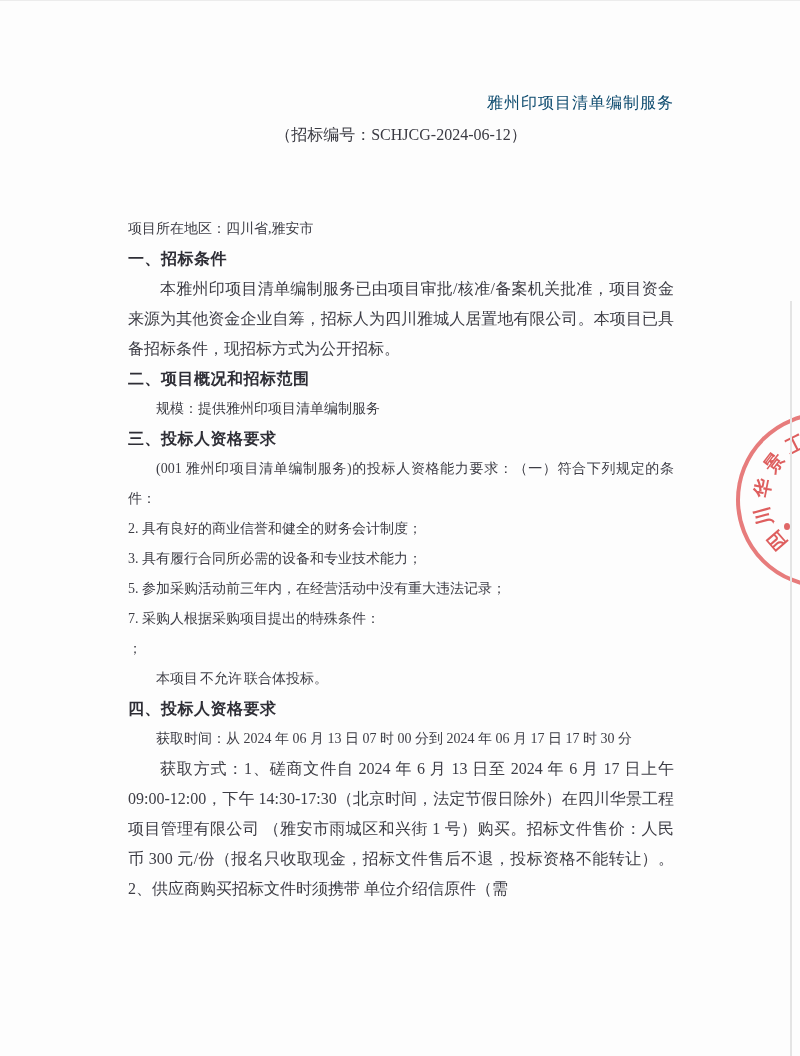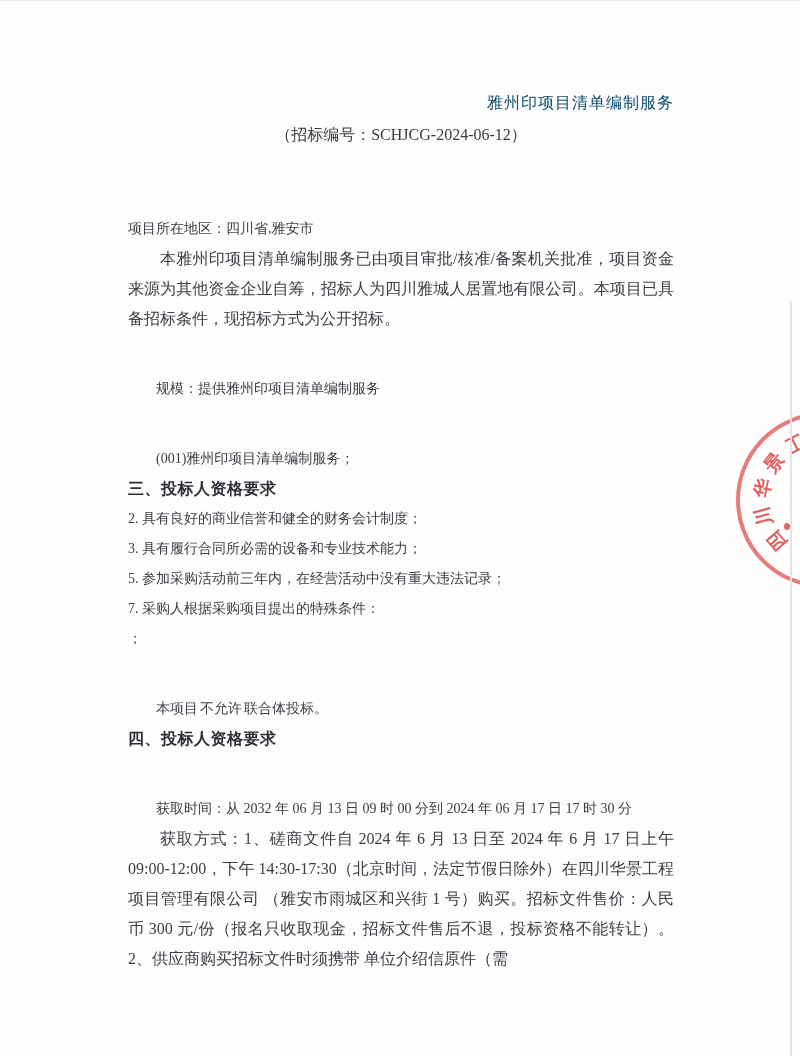--- a/index.html
+++ b/index.html
@@ -33,21 +33,21 @@
     font-size: 16px;
     line-height: 32px;
     margin-bottom: 63px;
     color: #3a3a42;
   }
   .line {
     font-size: 14px;
     line-height: 30px;
     text-align: justify;
   }
-  .indent { text-indent: 2em; margin-top: 40px; }
+  .indent { text-indent: 2em; }
   .para {
     font-size: 16px;
     line-height: 30px;
     text-align: justify;
     text-indent: 2em;
   }
   .heading {
     font-family: "Liberation Sans", "DejaVu Sans", sans-serif;
     font-weight: bold;
     font-size: 16px;
@@ -109,35 +109,37 @@
 
 <div class="page">
 
   <div class="doc">
 
     <div class="doc-title">雅州印项目清单编制服务</div>
     <div class="doc-subtitle">（招标编号：SCHJCG-2024-06-12）</div>
 
     <div class="line">项目所在地区：四川省,雅安市</div>
 
+    <div class="heading">一、招标条件</div>
     <div class="para">本雅州印项目清单编制服务已由项目审批/核准/备案机关批准，项目资金来源为其他资金企业自筹，招标人为四川雅城人居置地有限公司。本项目已具备招标条件，现招标方式为公开招标。</div>
 
+    <div class="heading">二、项目概况和招标范围</div>
     <div class="line indent">规模：提供雅州印项目清单编制服务</div>
-    <div class="line indent">(001)雅州印项目清单编制服务；</div>
 
     <div class="heading">三、投标人资格要求</div>
+    <div class="line indent">(001 雅州印项目清单编制服务)的投标人资格能力要求：（一）符合下列规定的条件：</div>
     <div class="line">2. 具有良好的商业信誉和健全的财务会计制度；</div>
     <div class="line">3. 具有履行合同所必需的设备和专业技术能力；</div>
     <div class="line">5. 参加采购活动前三年内，在经营活动中没有重大违法记录；</div>
     <div class="line">7. 采购人根据采购项目提出的特殊条件：</div>
     <div class="line">；</div>
     <div class="line indent"><span>本项目</span><span class="em-italic">不允许</span><span>联合体投标。</span></div>
 
     <div class="heading">四、投标人资格要求</div>
-    <div class="line indent">获取时间：从 2032 年 06 月 13 日  09 时 00 分到 2024 年 06 月 17 日  17 时 30 分</div>
+    <div class="line indent">获取时间：从 2024 年 06 月 13 日  07 时 00 分到 2024 年 06 月 17 日  17 时 30 分</div>
     <div class="para">获取方式：1、磋商文件自 2024 年 6 月  13 日至 2024  年 6 月 17 日上午 09:00-12:00，下午 14:30-17:30（北京时间，法定节假日除外）在四川华景工程项目管理有限公司 （雅安市雨城区和兴街 1 号）购买。招标文件售价：人民币 300 元/份（报名只收取现金，招标文件售后不退，投标资格不能转让）。2、供应商购买招标文件时须携带 单位介绍信原件（需</div>
 
   </div>
 
   <div class="stamp">
     <div class="stamp-ring"></div>
     <span class="stamp-char sc0">四</span>
     <span class="stamp-char sc1">川</span>
     <span class="stamp-char sc2">华</span>
     <span class="stamp-char sc3">景</span>

